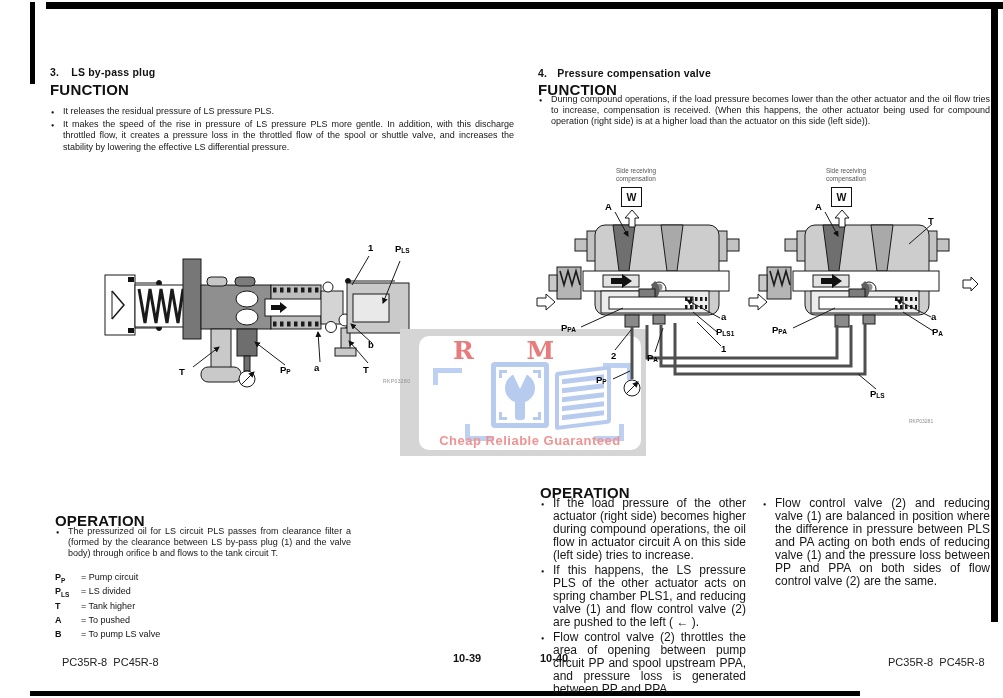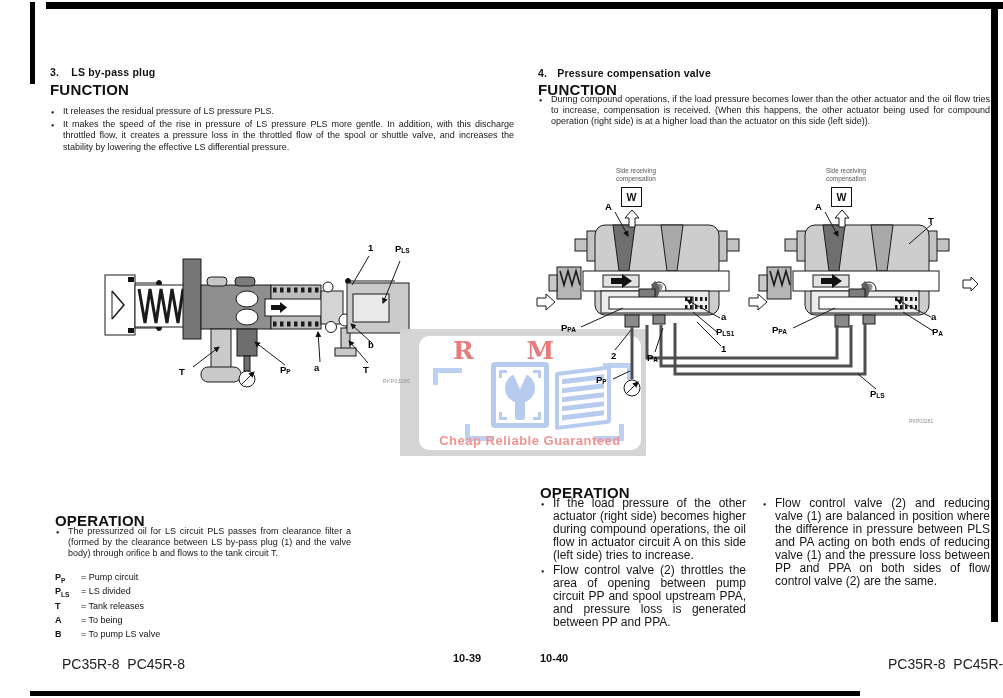--- a/index.html
+++ b/index.html
@@ -15,21 +15,21 @@
   .bullet::before{content:"\25CF";position:absolute;left:1px;top:1px;font-size:5.5px}
   .legend-row{display:flex;font-size:9px;margin-bottom:2.5px}
   .legend-sym{width:26px;font-weight:bold}
   .legend-sym sub{font-size:6.5px}
   .dlbl{position:absolute;font-size:9.5px;font-weight:bold;color:#000;white-space:nowrap}
   .dlbl sub{font-size:6.5px;vertical-align:baseline;position:relative;top:1px}
   .caption{position:absolute;font-size:6.4px;line-height:7.6px;color:#555;text-align:center}
   .wbox{position:absolute;width:19px;height:18px;border:1.6px solid #111;background:#fff;
         font-weight:bold;font-size:10.5px;text-align:center;line-height:18px}
   .fig-code{position:absolute;font-size:5px;color:#8f8f8f;letter-spacing:.4px}
-  .footer-models{font-size:14px;color:#222;white-space:pre}
+  .footer-models{font-size:11px;color:#222;white-space:pre}
   .footer-page{font-size:11px;font-weight:bold}
   .page-left{z-index:1}
   .page-right{z-index:3}
   .watermark{z-index:2;pointer-events:none}
   .wm-gray{position:absolute;left:400px;top:329px;width:246px;height:127px;background:#d5d5d5}
   .wm-box{position:absolute;left:419px;top:336px;width:222px;height:114px;background:#fff;border-radius:10px}
   .wm-brand{position:absolute;left:34px;top:0px;font-family:"DejaVu Serif",serif;font-weight:bold;
             font-size:25px;color:#e87b7b;letter-spacing:22px;white-space:nowrap}
   .wm-slogan{position:absolute;left:0;bottom:2px;width:100%;text-align:center;font-weight:bold;
              font-size:13px;color:#f09393;letter-spacing:.5px}
@@ -135,25 +135,25 @@
     <div class="legend-row">
       <span class="legend-sym"><span>P</span><sub>P</sub></span>
       <span>= Pump circuit</span>
     </div>
     <div class="legend-row">
       <span class="legend-sym"><span>P</span><sub>LS</sub></span>
       <span>= LS divided</span>
     </div>
     <div class="legend-row">
       <span class="legend-sym"><span>T</span><sub></sub></span>
-      <span>= Tank releases</span>
+      <span>= Tank higher</span>
     </div>
     <div class="legend-row">
       <span class="legend-sym"><span>A</span><sub></sub></span>
-      <span>= To being</span>
+      <span>= To pushed</span>
     </div>
     <div class="legend-row">
       <span class="legend-sym"><span>B</span><sub></sub></span>
       <span>= To pump LS valve</span>
     </div>
   </div>
 
   <div class="abs footer-models" style="left:62px;top:656px">PC35R-8  PC45R-8</div>
   <div class="abs footer-page" style="left:453px;top:652px">10-39</div>
 </div>
@@ -303,20 +303,21 @@
     <span class="dlbl" style="left:186px;top:183px">1</span>
     <span class="dlbl" style="left:237px;top:164px"><span>P</span><sub>PA</sub></span>
     <span class="dlbl" style="left:396px;top:151px">a</span>
     <span class="dlbl" style="left:397px;top:166px"><span>P</span><sub>A</sub></span>
     <span class="dlbl" style="left:335px;top:228px"><span>P</span><sub>LS</sub></span>
   </div>
 
   <div class="heading abs" style="left:20px;top:484px">OPERATION</div>
   <div class="abs body-txt col-txt" style="left:20px;top:497px;width:206px">
     <div class="bullet">If the load pressure of the other actuator (right side) becomes higher during compound operations, the oil flow in actuator circuit A on this side (left side) tries to increase.</div>
+    <div class="bullet">If this happens, the LS pressure PLS of the other actuator acts on spring chamber PLS1, and reducing valve (1) and flow control valve (2) are pushed to the left ( ← ).</div>
     <div class="bullet">Flow control valve (2) throttles the area of opening between pump circuit PP and spool upstream PPA, and pressure loss is generated between PP and PPA.</div>
   </div>
   <div class="abs body-txt col-txt" style="left:242px;top:497px;width:228px">
     <div class="bullet">Flow control valve (2) and reducing valve (1) are balanced in position where the difference in pressure between PLS and PA acting on both ends of reducing valve (1) and the pressure loss between PP and PPA on both sides of flow control valve (2) are the same.</div>
   </div>
 
   <div class="abs footer-page" style="left:20px;top:652px">10-40</div>
   <div class="abs footer-models" style="left:368px;top:656px">PC35R-8  PC45R-8</div>
 </div>
 

